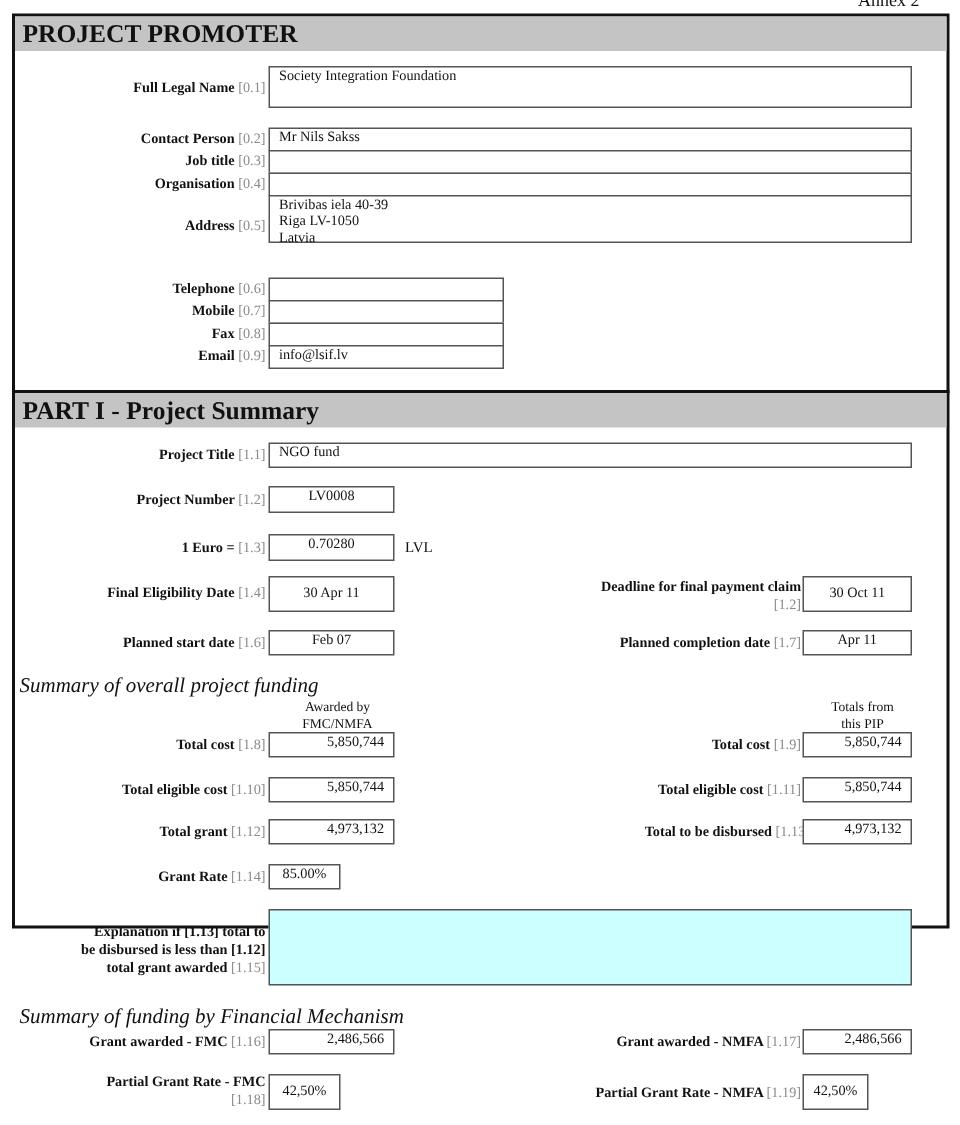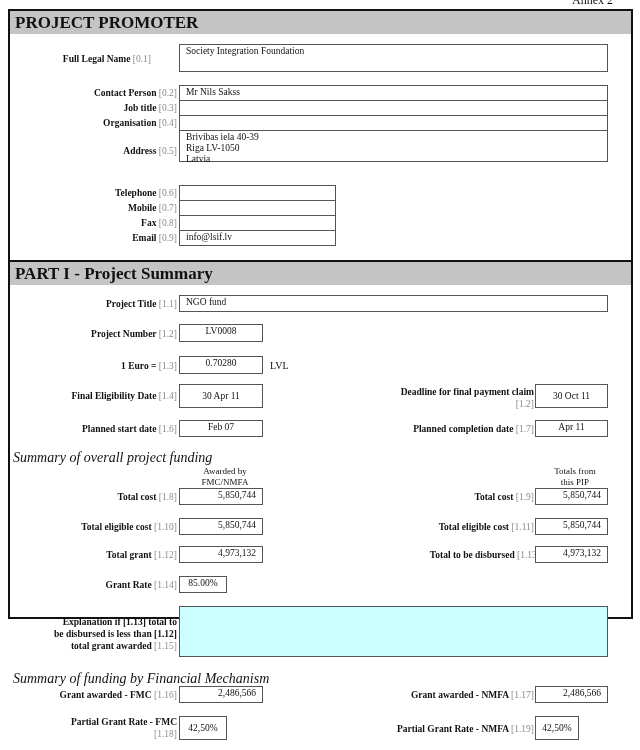--- a/index.html
+++ b/index.html
@@ -21,21 +21,21 @@
 </style>
 </head>
 <body>
 
 <div class="annex">Annex 2</div>
 
 <div class="frame" style="top:9px;height:253px;">
   <div class="sec-head">PROJECT PROMOTER</div>
 </div>
 
-<div class="lbl" style="right:489px;top:54px;"><span>Full Legal Name</span> <span class="ref">[0.1]</span></div>
+<div class="lbl" style="right:463px;top:54px;"><span>Full Legal Name</span> <span class="ref">[0.1]</span></div>
 <div class="box" style="left:179px;top:44px;width:429px;height:28px;">Society Integration Foundation</div>
 
 <div class="lbl" style="right:463px;top:88px;"><span>Contact Person</span> <span class="ref">[0.2]</span></div>
 <div class="box" style="left:179px;top:85px;width:429px;height:16px;">Mr Nils Sakss</div>
 
 <div class="lbl" style="right:463px;top:103px;"><span>Job title</span> <span class="ref">[0.3]</span></div>
 <div class="box" style="left:179px;top:100px;width:429px;height:16px;"></div>
 
 <div class="lbl" style="right:463px;top:118px;"><span>Organisation</span> <span class="ref">[0.4]</span></div>
 <div class="box" style="left:179px;top:115px;width:429px;height:16px;"></div>

